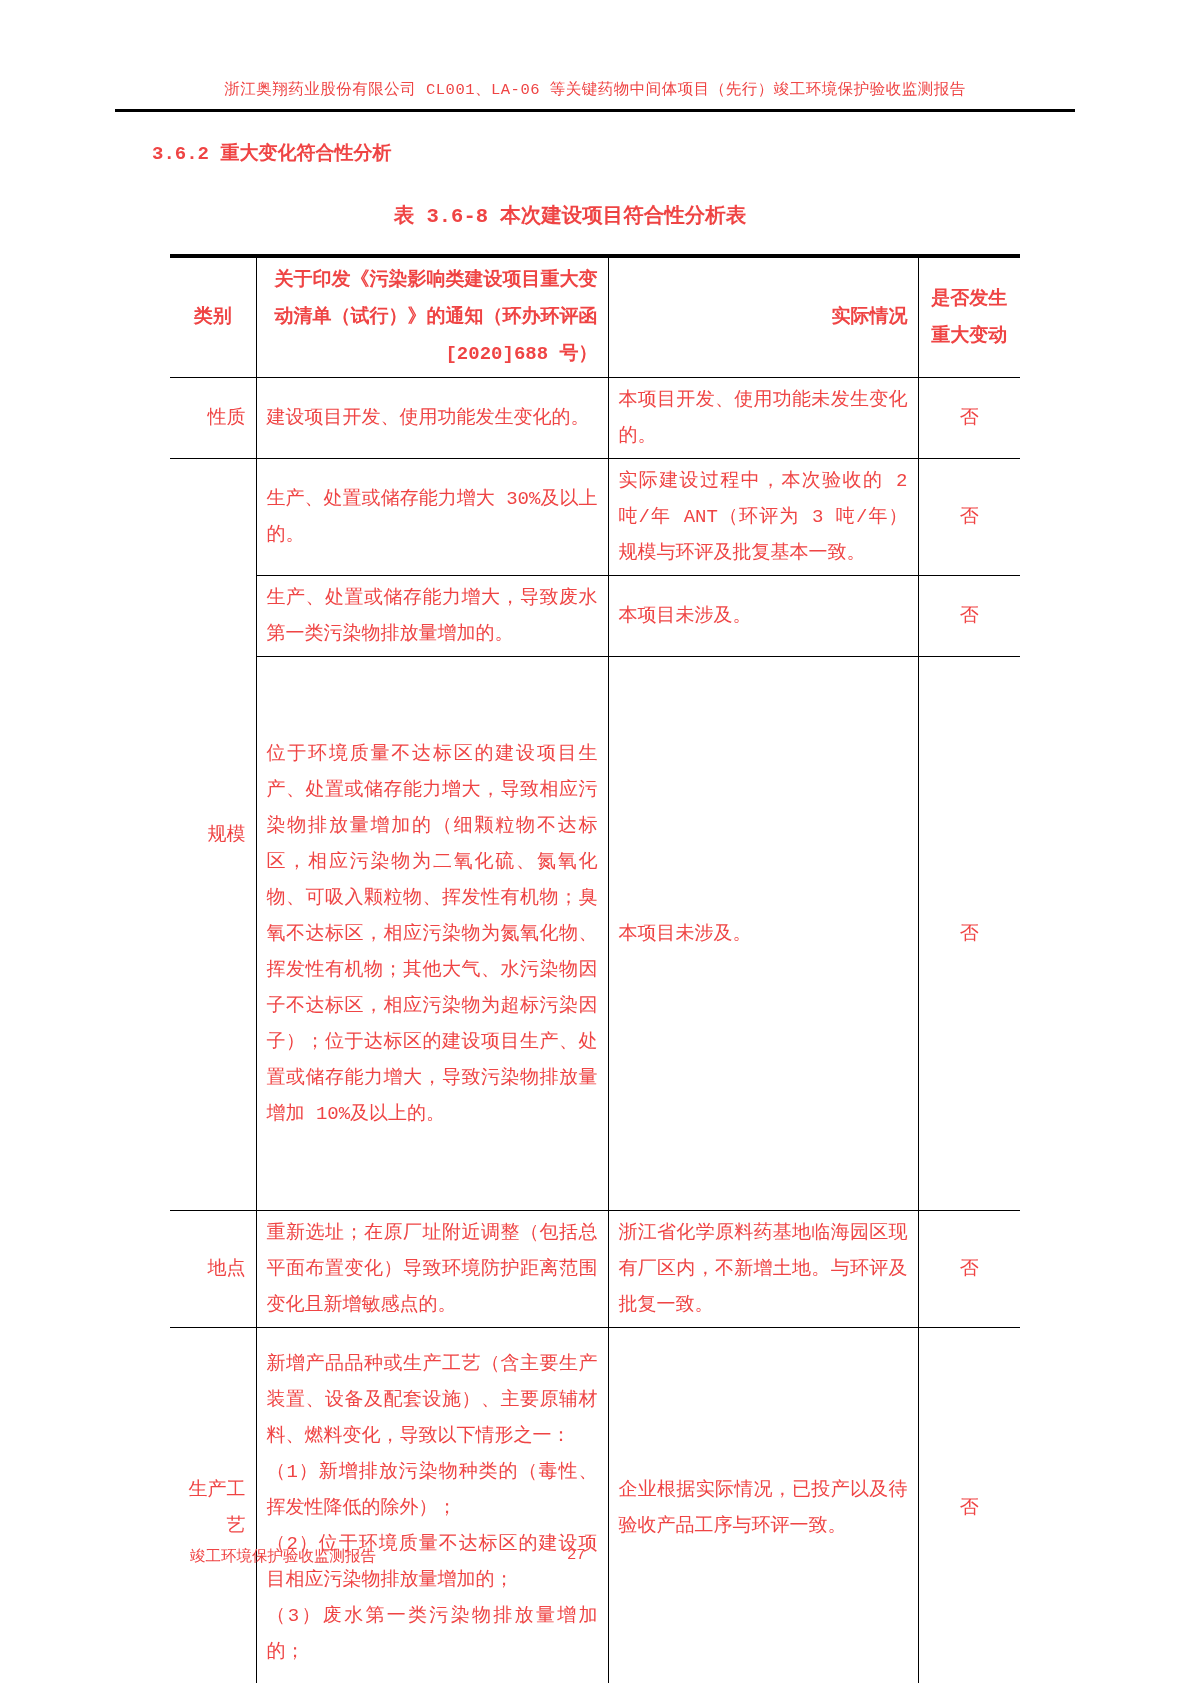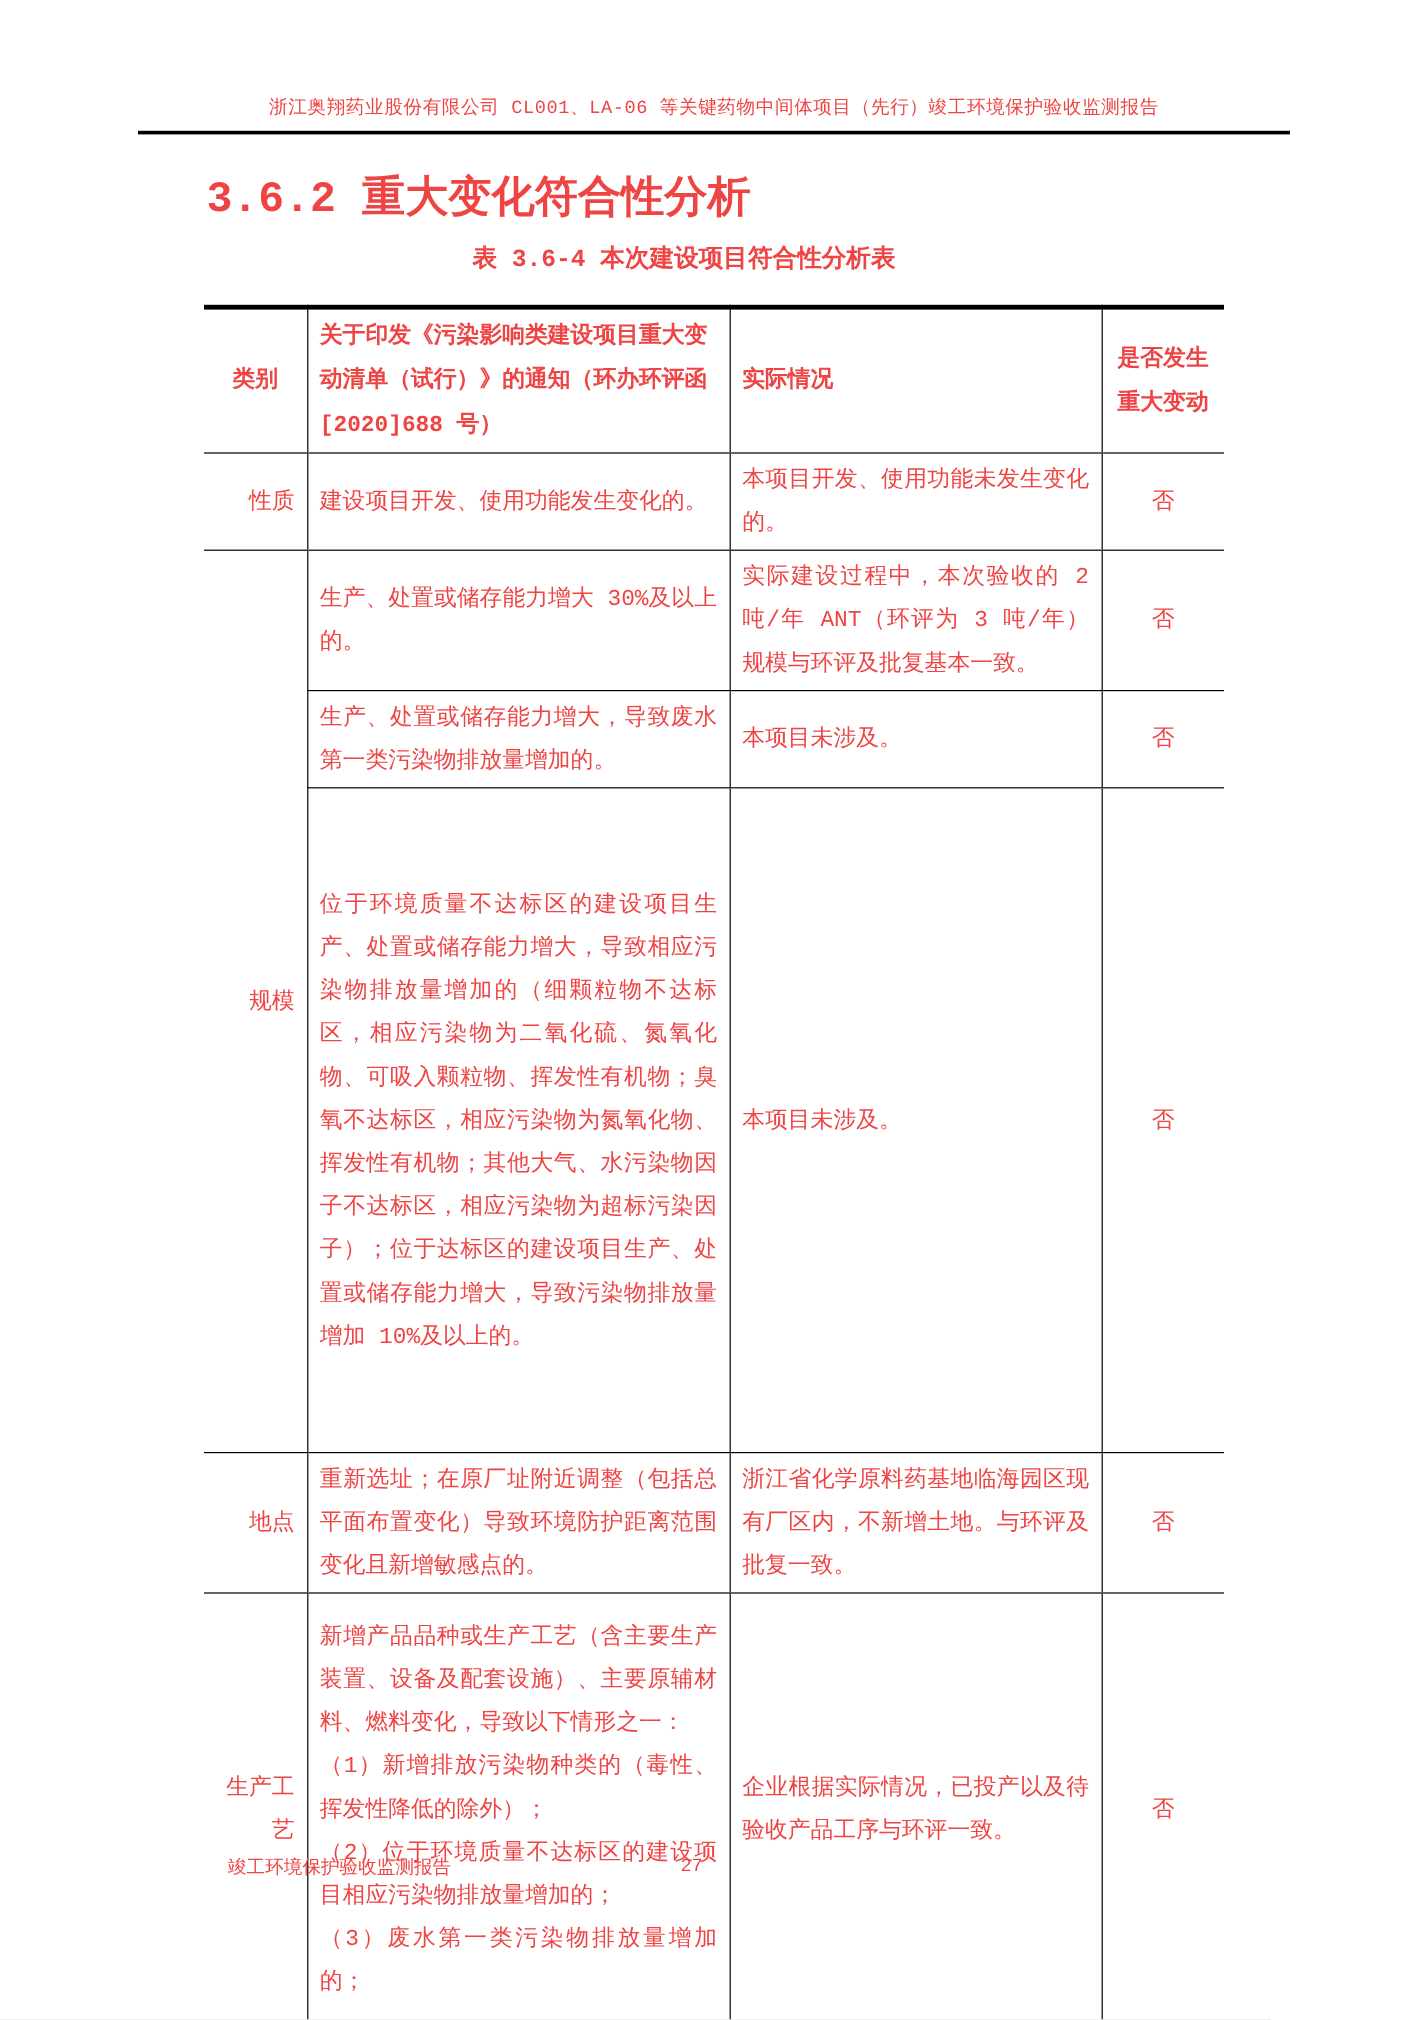--- a/index.html
+++ b/index.html
@@ -25,22 +25,22 @@
     text-align: center;
     font-size: 15.5px;
     line-height: 20px;
     padding-bottom: 9px;
     border-bottom: 3px solid #000;
     letter-spacing: 0.5px;
   }
   .section-heading {
     position: absolute;
     top: 140px;
-    left: 172px;
-    font-size: 36px;
+    left: 152px;
+    font-size: 19px;
     font-weight: bold;
     margin: 0;
   }
   .table-title {
     position: absolute;
     top: 201px;
     left: 0;
     width: 1140px;
     text-align: center;
     font-size: 20.5px;
@@ -93,21 +93,21 @@
     text-align: center;
     padding: 4px 20px;
   }
   tr.header-row td {
     font-weight: bold;
     text-align: center;
     line-height: 37px;
   }
   tr.header-row td.c-crit,
   tr.header-row td.c-act {
-    text-align: left;
+    text-align: right;
     white-space: normal;
   }
   tr.h-header { height: 111px; }
   tr.h-r1 { height: 75px; }
   tr.h-r2 { height: 107px; }
   tr.h-r3 { height: 75px; }
   tr.h-r4 { height: 554px; }
   tr.h-r5 { height: 110px; }
   tr.h-r6 { height: 362px; }
 
@@ -131,21 +131,21 @@
 </style>
 </head>
 <body>
 
 <div class="page">
 
   <div class="doc-header">浙江奥翔药业股份有限公司 CL001、LA-06 等关键药物中间体项目（先行）竣工环境保护验收监测报告</div>
 
   <h1 class="section-heading">3.6.2 重大变化符合性分析</h1>
 
-  <div class="table-title">表 3.6-4  本次建设项目符合性分析表</div>
+  <div class="table-title">表 3.6-8  本次建设项目符合性分析表</div>
 
   <div class="table-wrap">
     <table class="compliance">
       <colgroup>
         <col class="col-cat">
           <col class="col-crit">
           <col class="col-act">
           <col class="col-flag">
       </colgroup>
       <tbody>

